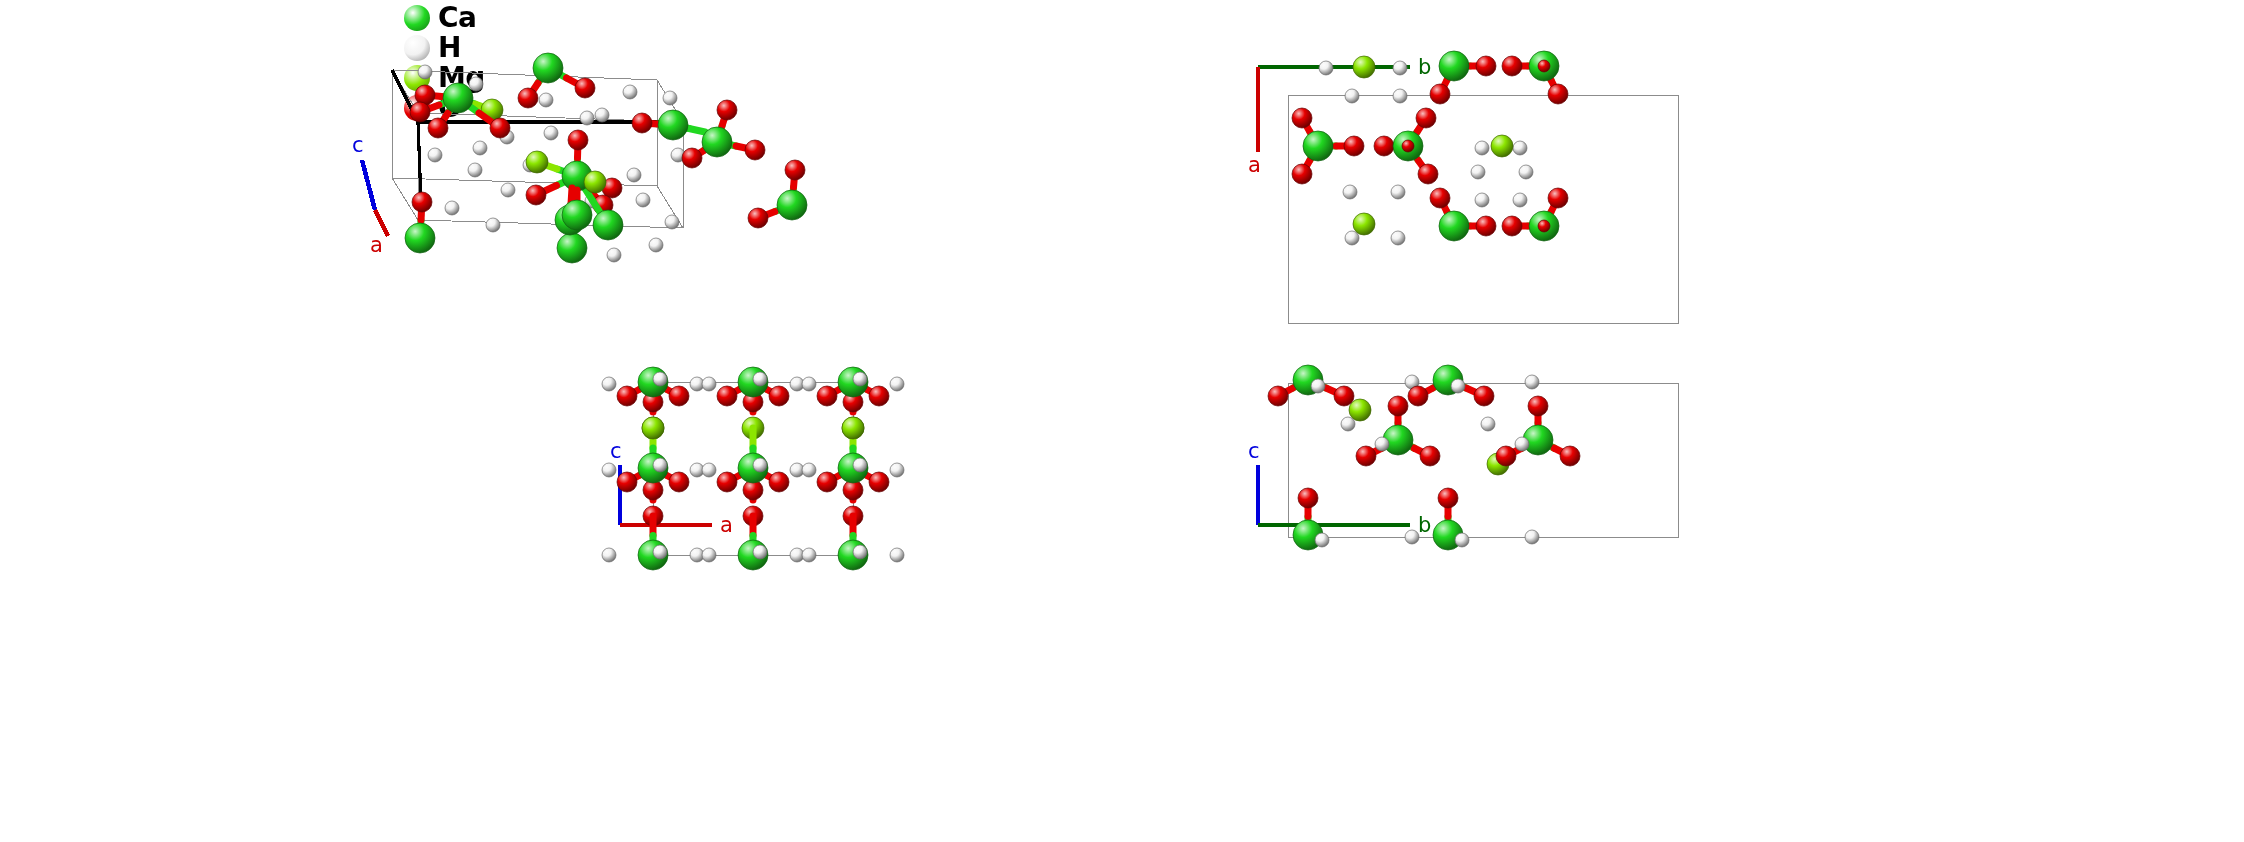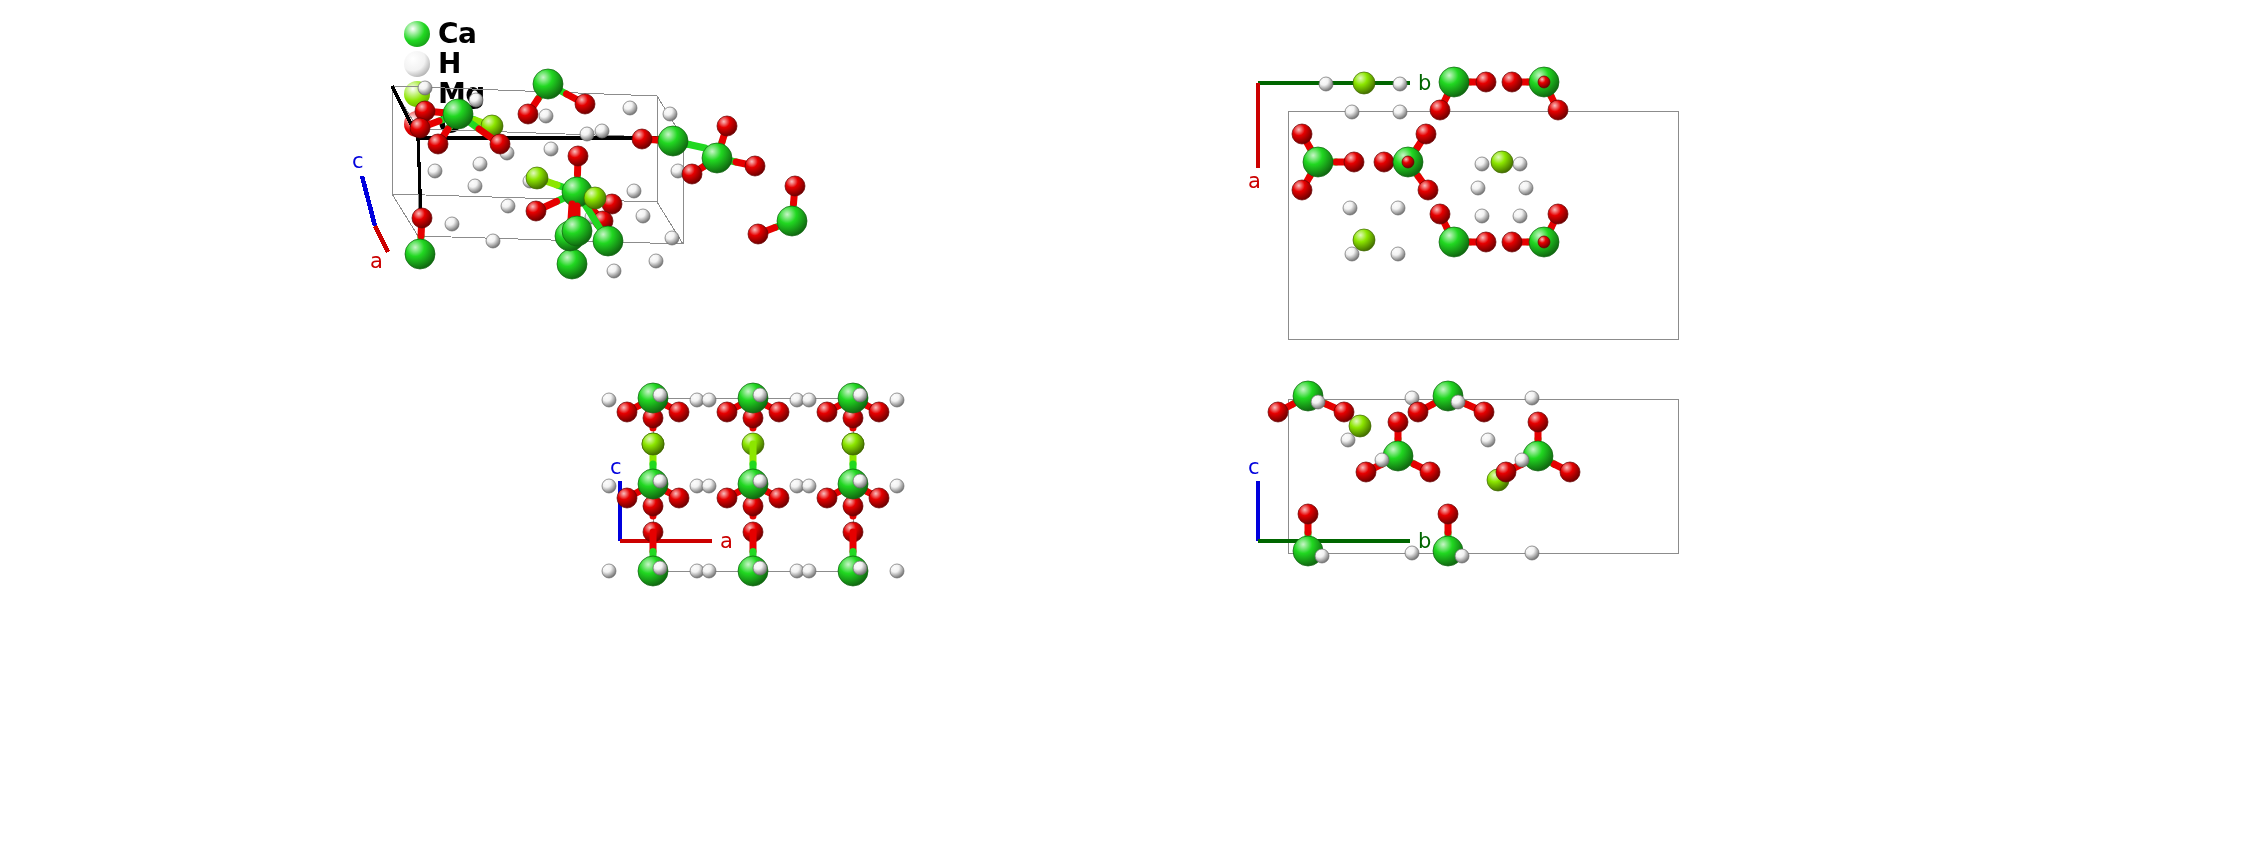--- a/index.html
+++ b/index.html
@@ -1,19 +1,19 @@
 <!DOCTYPE html>
 <html><head>
 <meta charset="utf-8">
 <style>
   html,body{margin:0;padding:0;background:#ffffff;}
   body{width:2244px;height:842px;position:relative;overflow:hidden;
        font-family:"DejaVu Sans","Liberation Sans",sans-serif;}
 
-  .stage{position:absolute;left:0;top:16px;width:2244px;height:701px;}
+  .stage{position:absolute;left:0;top:0;width:2244px;height:701px;}
 
   
   #legend{position:absolute;left:404px;top:4px;width:180px;}
   .legend-row{display:flex;align-items:center;height:28px;margin-bottom:2px;}
   .legend-swatch{width:26px;height:26px;border-radius:50%;flex:0 0 auto;}
   .legend-label{font-size:28px;font-weight:bold;color:#000;margin-left:8px;
                 line-height:26px;letter-spacing:-0.5px;}
 
   
   .panel{position:absolute;}

